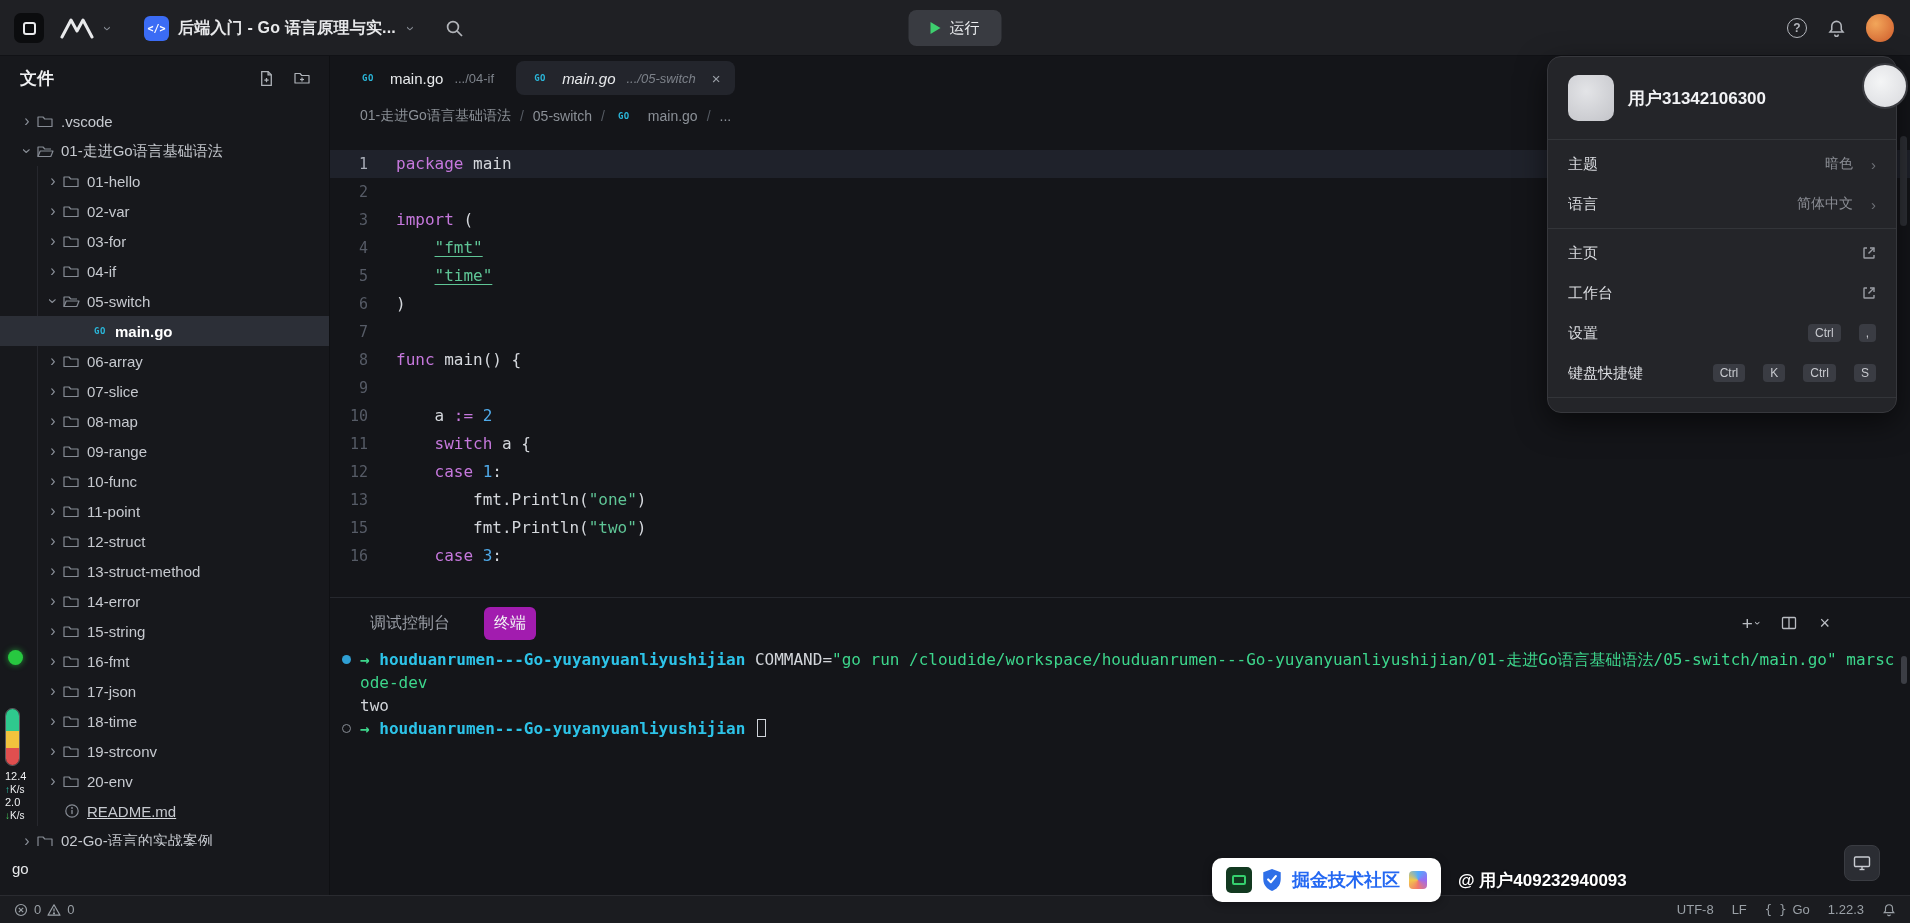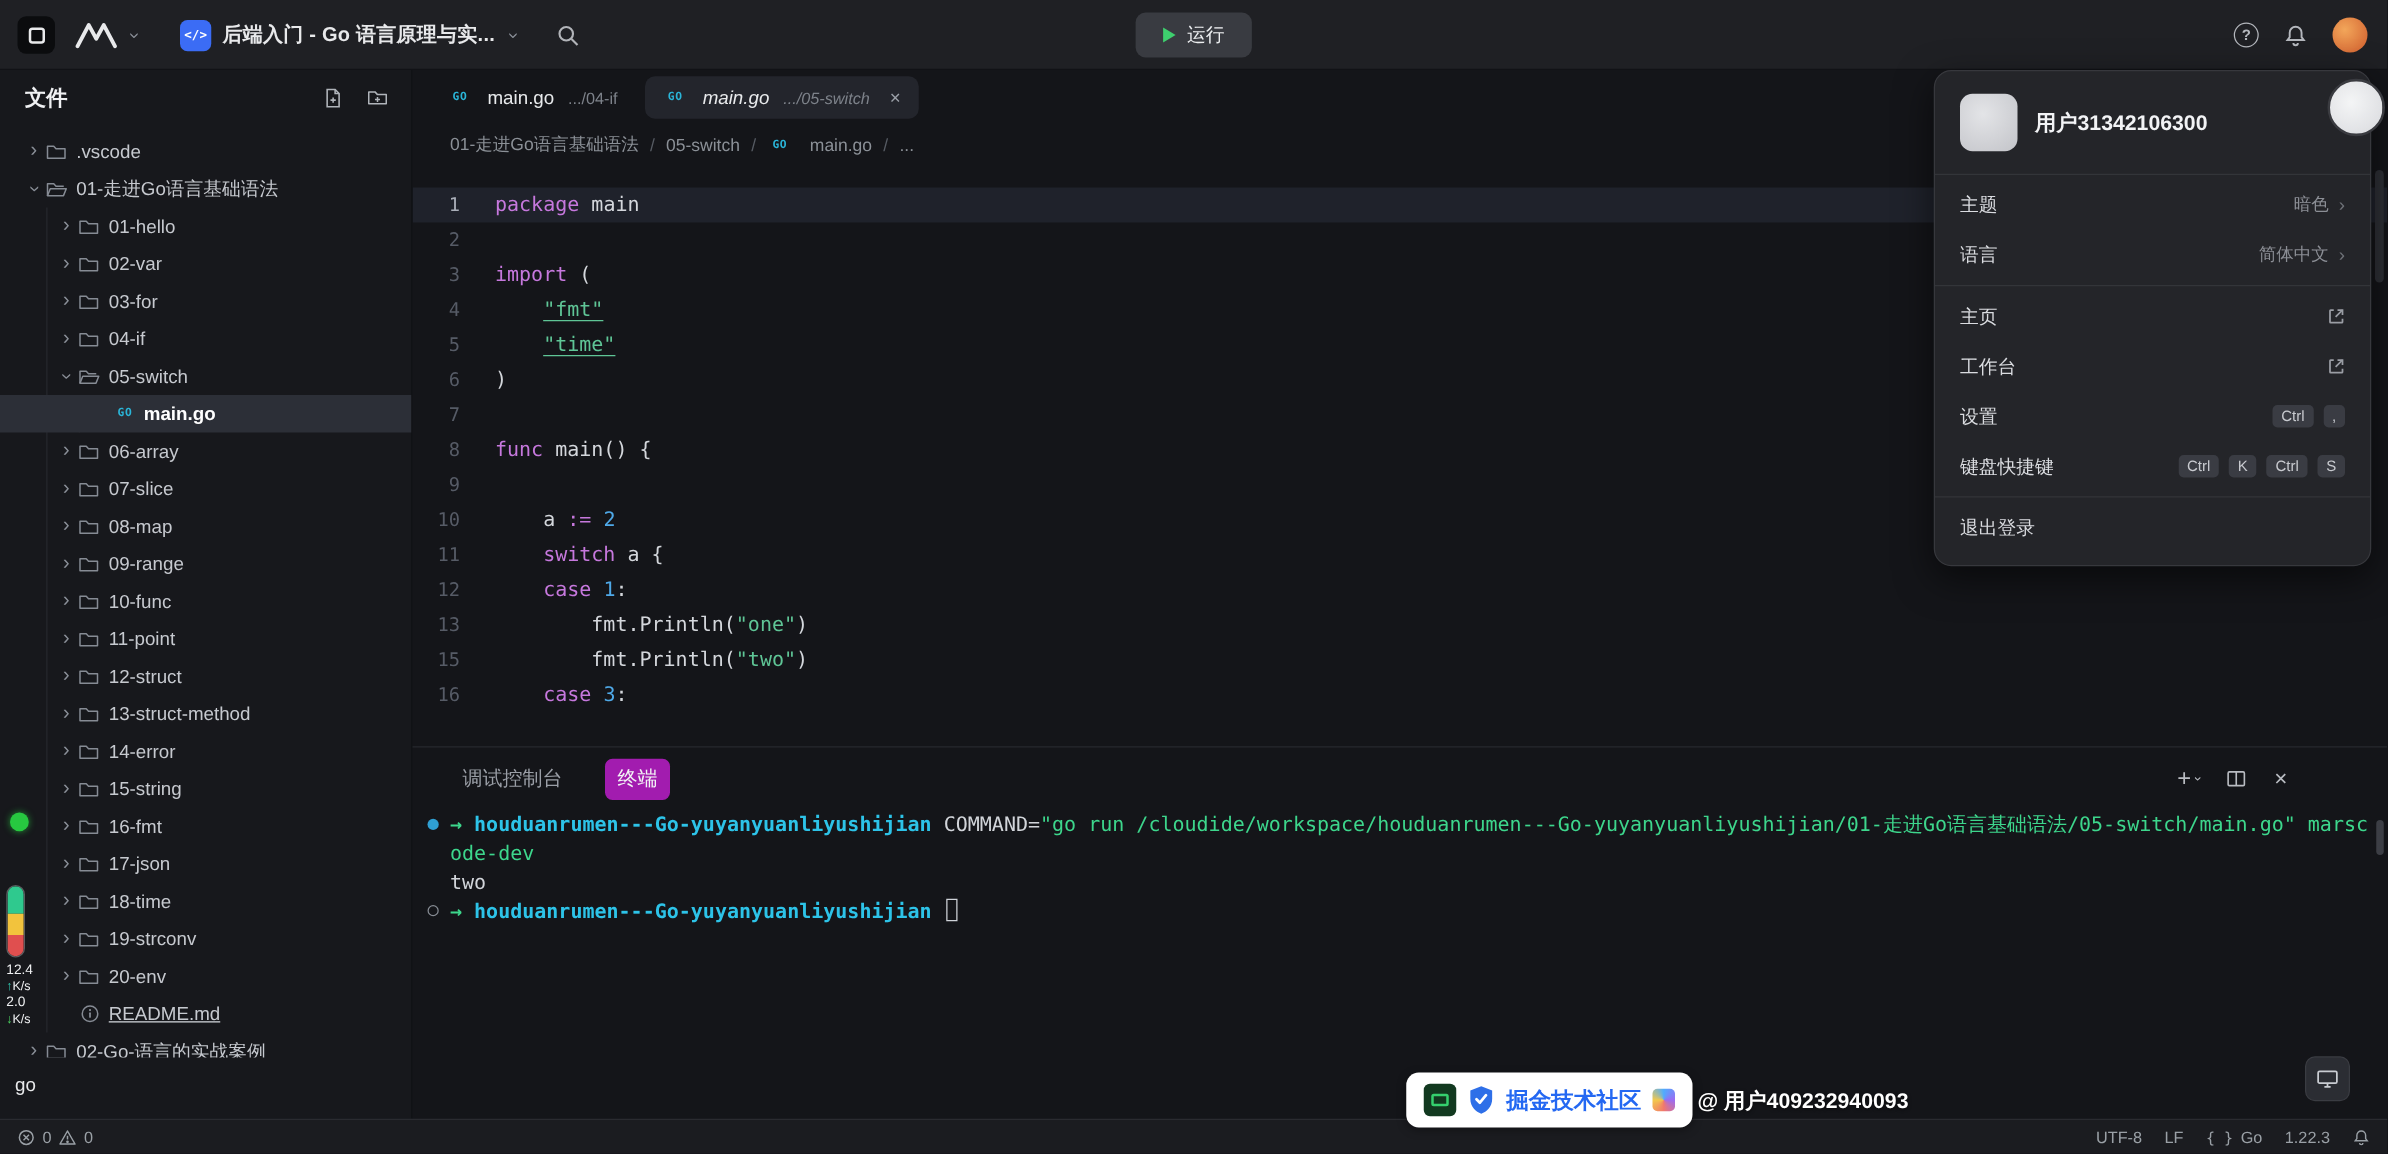--- a/index.html
+++ b/index.html
@@ -90,33 +90,33 @@
   .term-scroll{position:absolute;right:3px;top:58px;width:6px;height:28px;background:#3c3e45;border-radius:3px}
 
   
   .user-panel{position:absolute;left:1547px;top:56px;width:350px;background:#242529;border:1px solid #37383d;border-radius:14px;box-shadow:0 10px 30px rgba(0,0,0,.55);z-index:40;padding-bottom:10px}
   .up-header{position:relative;display:flex;align-items:center;gap:14px;padding:18px 20px 14px 20px}
   .up-avatar{width:46px;height:46px;border-radius:10px;background:radial-gradient(circle at 40% 35%,#e3e4e7,#c3c4c9);flex:none}
   .up-name{font-size:17px;font-weight:bold;color:#f2f3f5}
   .up-corner-avatar{position:absolute;right:-12px;top:6px;width:46px;height:46px;border-radius:50%;background:radial-gradient(circle at 40% 40%,#f4f5f6,#d8d9dd);border:2px solid #3a3b40}
   .up-divider{height:1px;background:#333539;margin:4px 0}
   .up-row{height:40px;display:flex;align-items:center;justify-content:space-between;padding:0 20px;cursor:pointer;font-size:15px;color:#dadce0}
-  .up-right{display:flex;align-items:center;gap:8px}
+  .up-right{display:flex;align-items:center;gap:18px}
   .muted{color:#8b8e95;font-size:14px}
   .kbd{background:#3a3c43;border-radius:4px;padding:2px 7px;font-size:12px;color:#c8cacf}
   .up-chev{color:#6f7278;font-size:15px}
 
   
   .statusbar{position:absolute;left:0;bottom:0;width:1910px;height:28px;background:#1b1c20;border-top:1px solid #2a2b30;display:flex;align-items:center;justify-content:space-between;padding:0 14px;font-size:13px;color:#9aa0a6}
   .sb-left,.sb-right{display:flex;align-items:center;gap:18px}
   .sb-item{display:flex;align-items:center;gap:6px;cursor:pointer}
   .braces{font-family:"DejaVu Sans Mono",monospace;font-size:12px}
 
   
-  .watermark{position:absolute;left:1125px;top:858px;z-index:50;display:flex;align-items:center;gap:4px}
+  .watermark{position:absolute;left:1212px;top:858px;z-index:50;display:flex;align-items:center;gap:17px}
   .wm-pill{height:44px;background:#ffffff;border-radius:10px;display:flex;align-items:center;gap:9px;padding:0 14px;box-shadow:0 2px 8px rgba(0,0,0,.35)}
   .wm-green{width:26px;height:26px;border-radius:5px;background:#123920;display:flex;align-items:center;justify-content:center}
   .wm-green i{display:block;width:14px;height:10px;border:2px solid #35d06e;border-radius:2px}
   .wm-brand{font-size:18px;font-weight:bold;color:#2468f2}
   .wm-mini{width:18px;height:18px;border-radius:4px;background:conic-gradient(from 0deg,#4facfe,#9b6cf2,#f2786c,#f2c94c,#4facfe)}
   .wm-user{font-size:17px;font-weight:bold;color:#ffffff;text-shadow:0 1px 3px rgba(0,0,0,.6)}
   .monitor-btn{position:absolute;right:30px;top:845px;width:36px;height:36px;border-radius:8px;background:#2b2d33;border:1px solid #3a3c42;display:flex;align-items:center;justify-content:center;cursor:pointer;z-index:45}
   .green-dot{position:absolute;left:8px;top:650px;width:15px;height:15px;border-radius:50%;background:#27c840;box-shadow:0 0 6px rgba(39,200,64,.7);z-index:45}
   .net-gauge{position:absolute;left:5px;top:708px;z-index:45;width:26px}
   .net-bar{width:15px;height:58px;border-radius:8px;overflow:hidden;border:1px solid rgba(255,255,255,.3)}
@@ -501,23 +501,20 @@
   <div class="up-row">
     <span>键盘快捷键</span>
     <span class="up-right">
       <span class="kbd">Ctrl</span>
       <span class="kbd">K</span>
       <span class="kbd">Ctrl</span>
       <span class="kbd">S</span>
     </span>
   </div>
   <div class="up-divider"></div>
-  <div class="up-row">
-    <span>退出登录</span>
-  </div>
 </div>
 
 <div class="statusbar">
   <div class="sb-left">
     <span class="sb-item">
       <svg width="14" height="14" viewBox="0 0 14 14" fill="none" stroke="#9aa0a6" stroke-width="1.2">
           <circle cx="7" cy="7" r="5.5"></circle>
           <line x1="4.8" y1="4.8" x2="9.2" y2="9.2"></line>
           <line x1="9.2" y1="4.8" x2="4.8" y2="9.2"></line>
         </svg>

